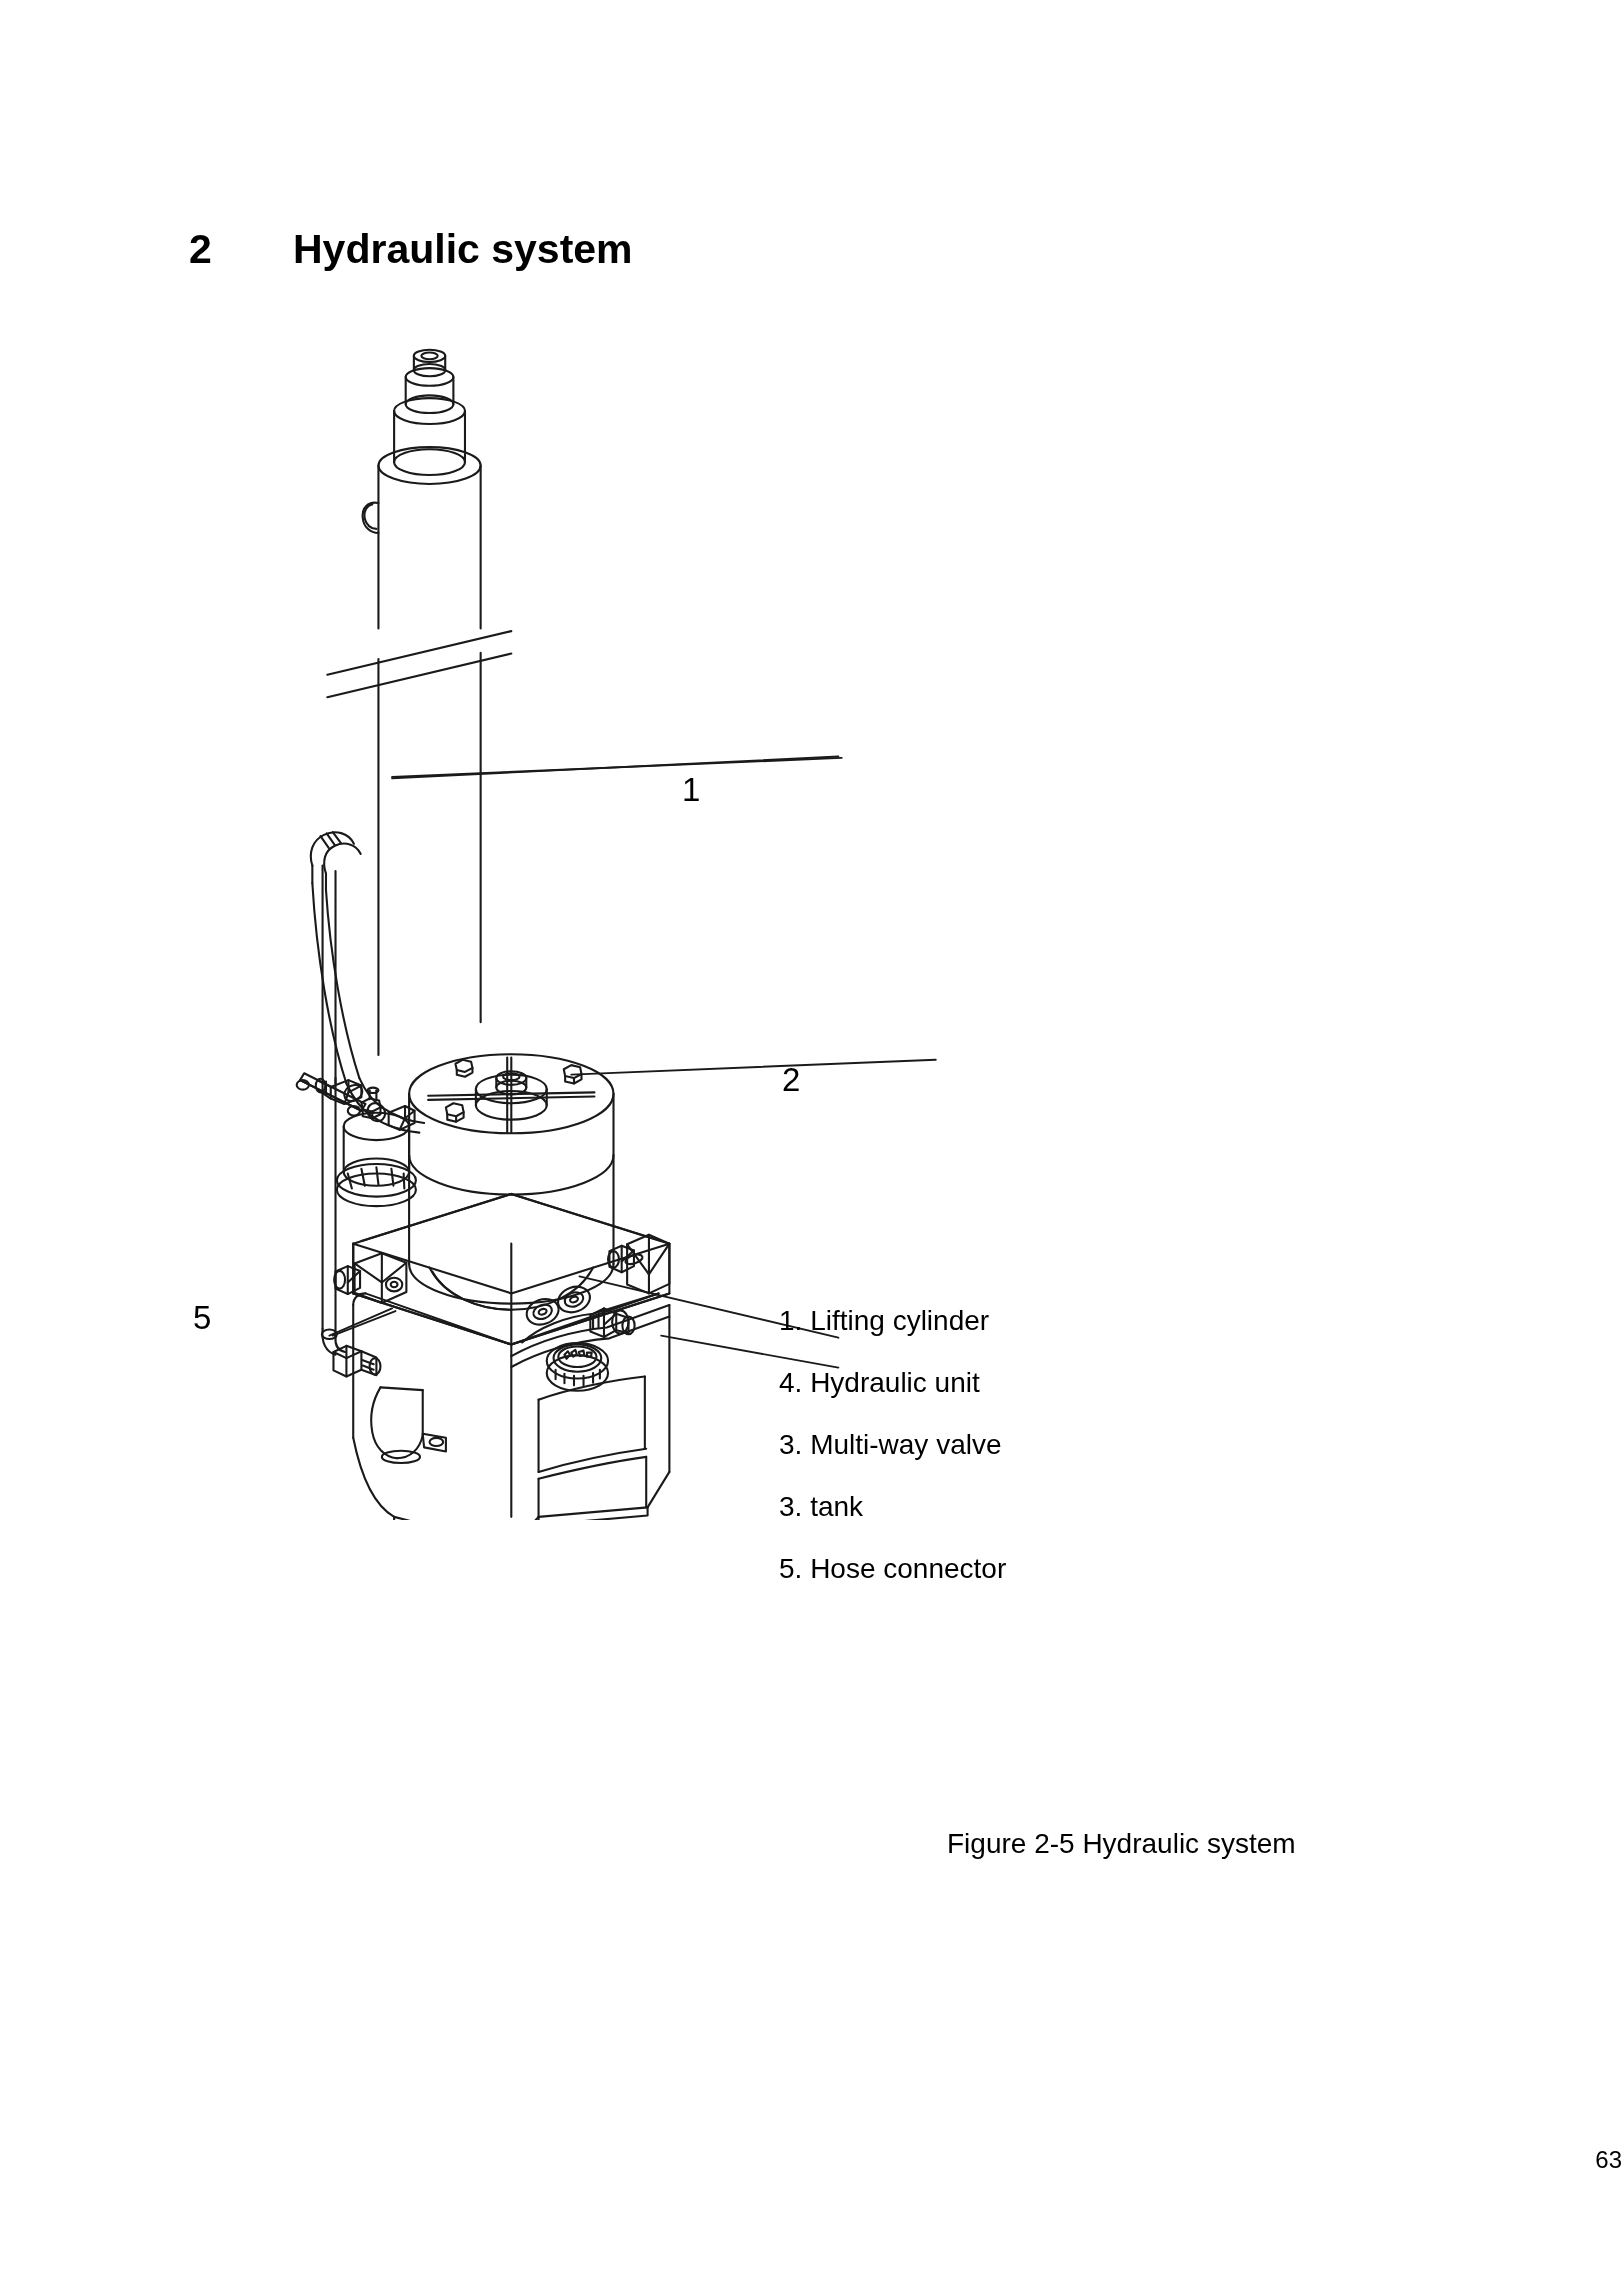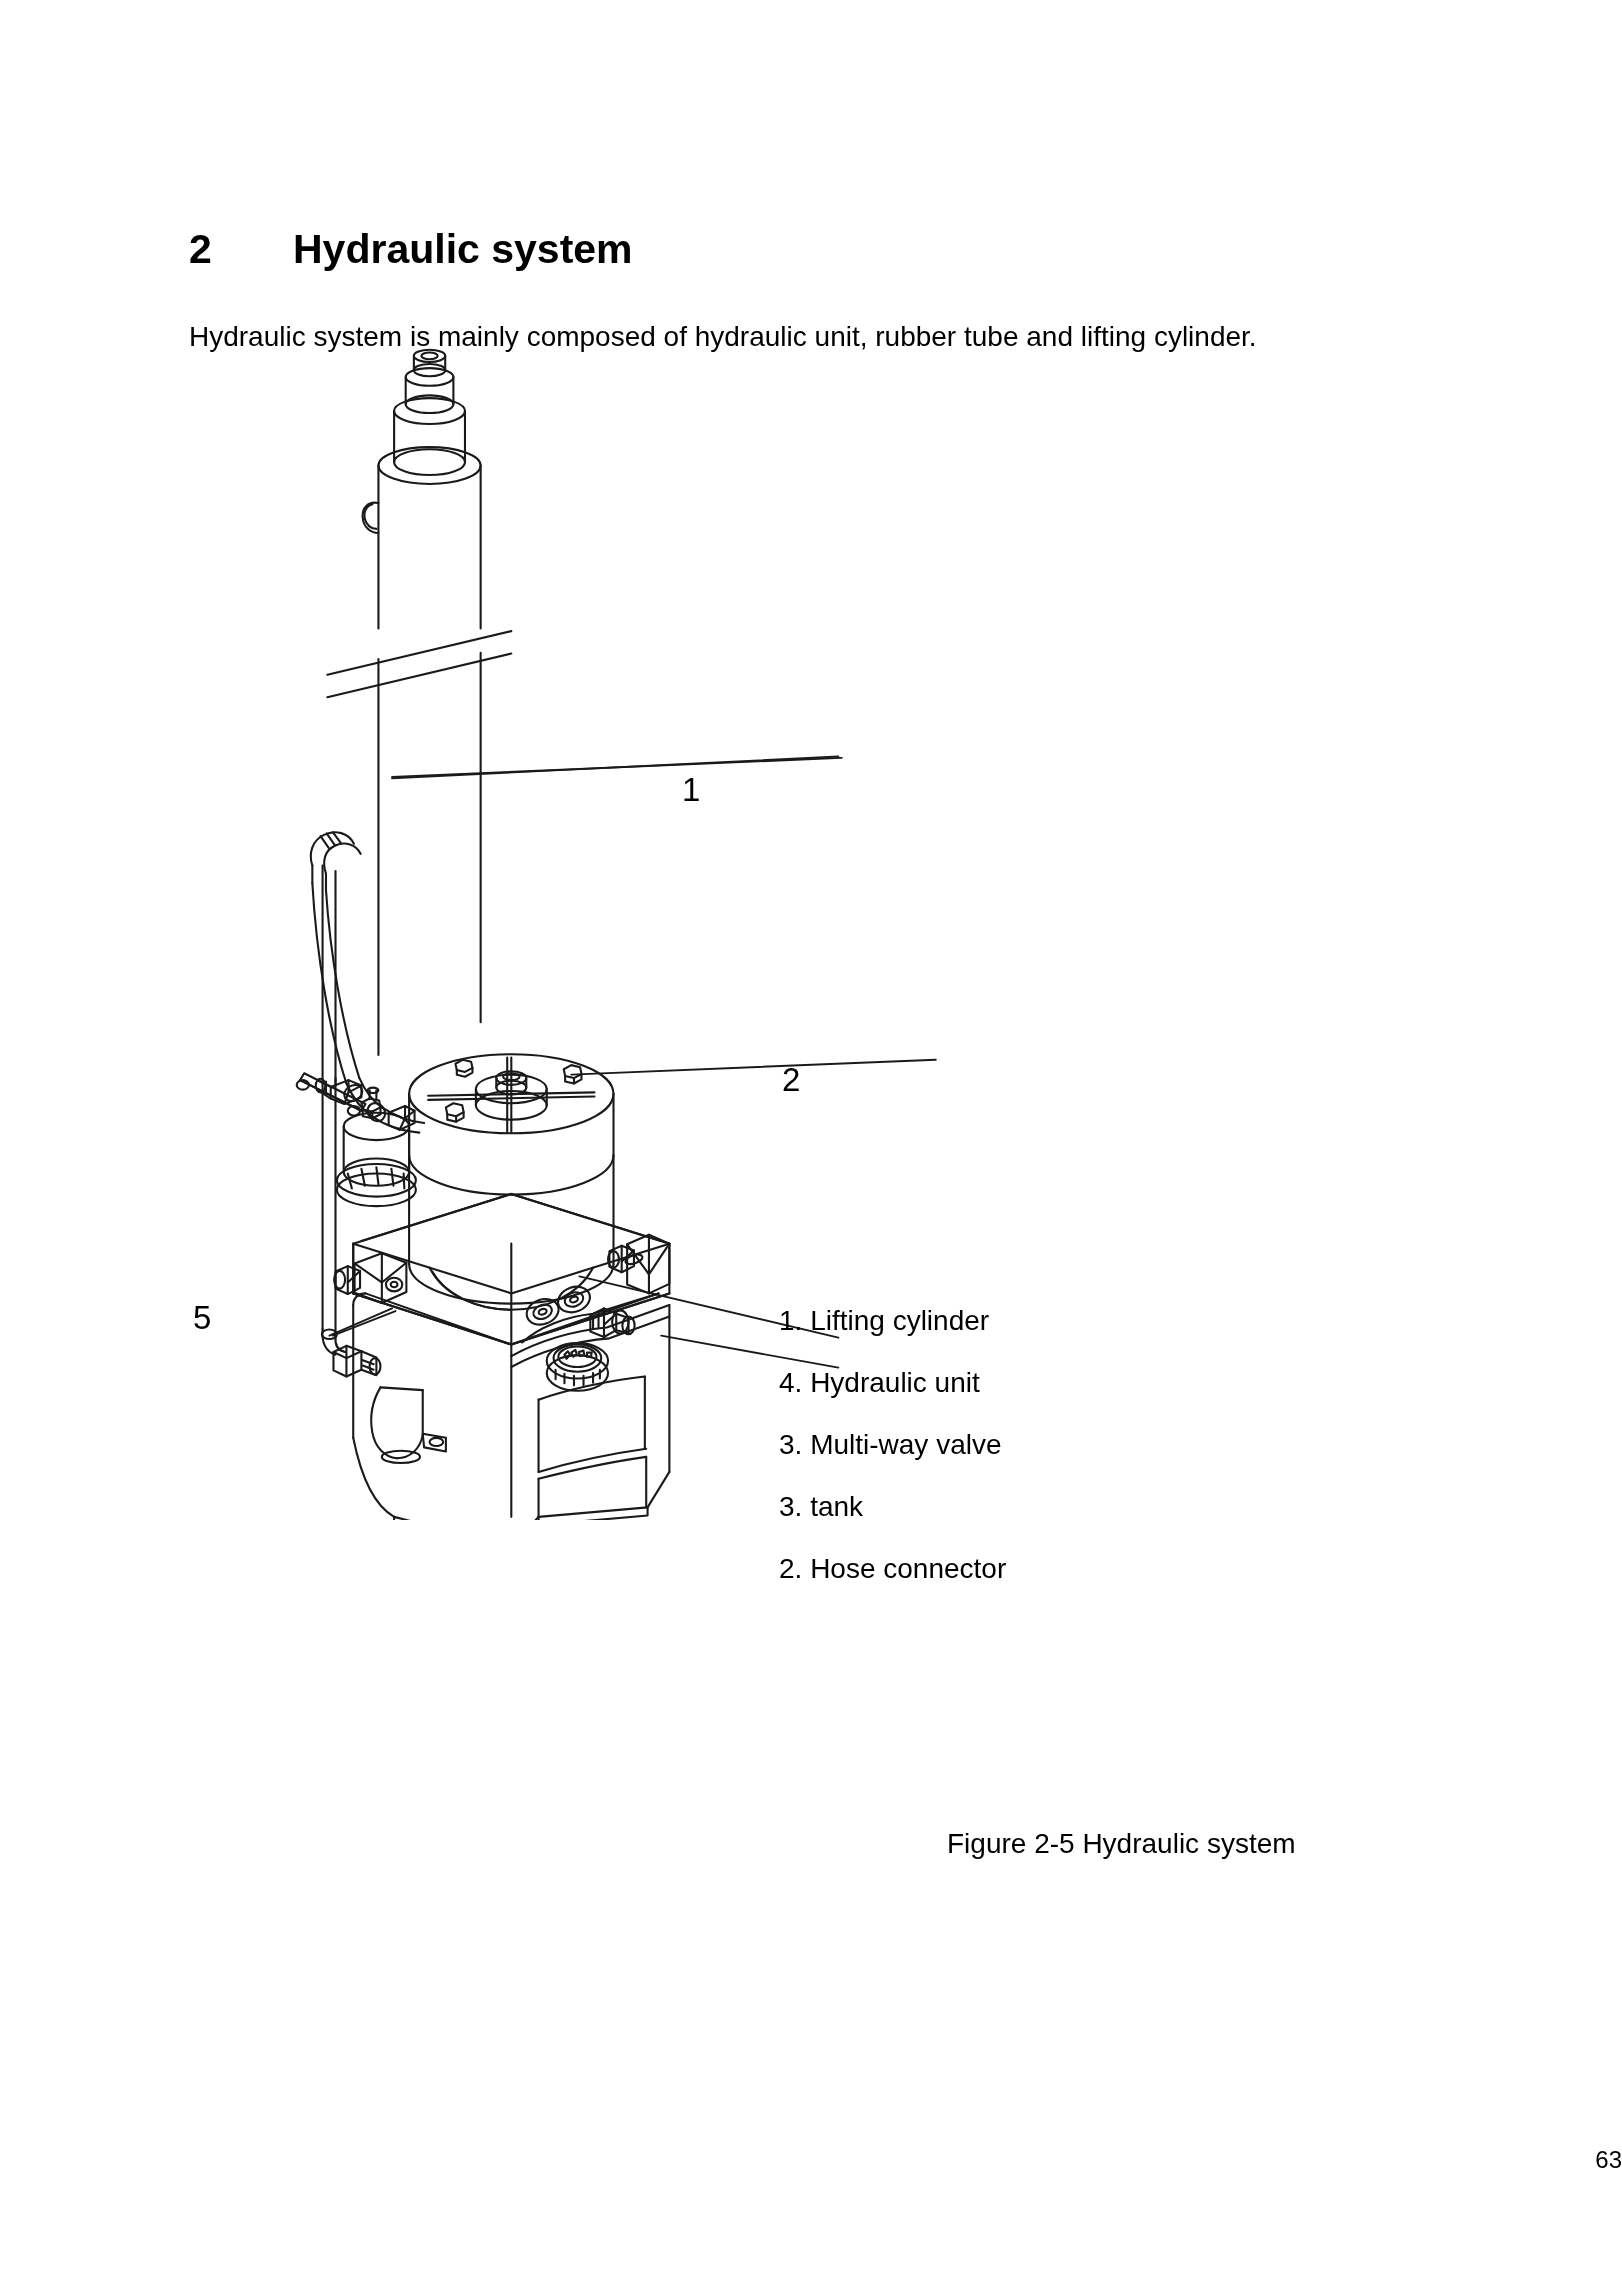--- a/index.html
+++ b/index.html
@@ -120,21 +120,20 @@
 </style>
 </head>
 <body>
 
 <div class="page">
 
   <h1 class="section-heading">
     <span class="sec-num">2</span><span>Hydraulic system</span>
   </h1>
 
-  <p class="intro-paragraph">Hydraulic system is mainly composed of hydraulic unit, rubber tube and lifting cylinder.</p>
 
   <div class="figure-wrap">
 
     <svg class="figure-svg" viewBox="0 0 1180 1760">
       <g fill="none" stroke="#1a1a1a" stroke-width="2.1" stroke-linejoin="round" stroke-linecap="round">
 
         <g>
 
           <ellipse cx="400" cy="52" rx="23" ry="9"></ellipse>
           <ellipse cx="400" cy="52" rx="12" ry="5"></ellipse>
@@ -427,21 +426,21 @@
 
     <div class="callout callout-1">1</div>
     <div class="callout callout-2">2</div>
     <div class="callout callout-5">5</div>
 
     <div class="legend">
       <div class="legend-item">1. Lifting cylinder</div>
       <div class="legend-item">4. Hydraulic unit</div>
       <div class="legend-item">3. Multi-way valve</div>
       <div class="legend-item">3. tank</div>
-      <div class="legend-item">2. Hose connector</div>
+      <div class="legend-item">5. Hose connector</div>
     </div>
 
     <div class="figure-caption">Figure 2-5 Hydraulic system</div>
 
   </div>
 
   <div class="page-number">63</div>
 
 </div>
 

